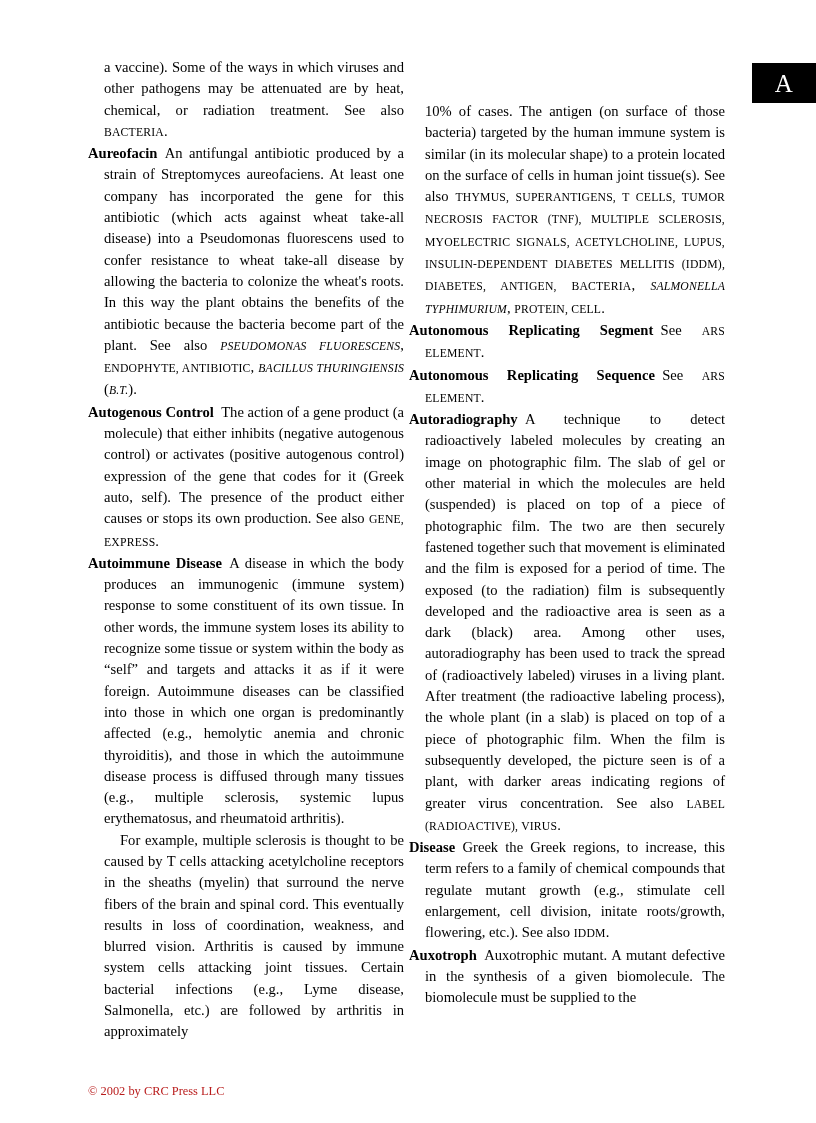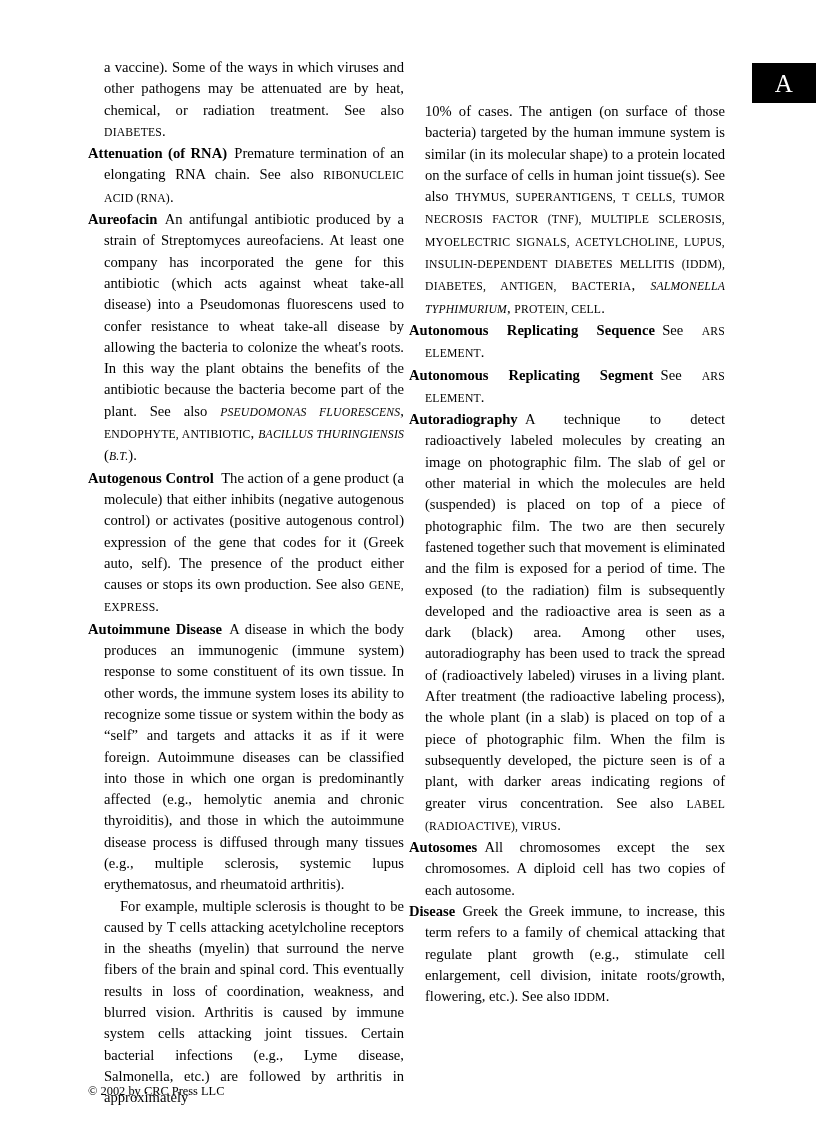--- a/index.html
+++ b/index.html
@@ -88,48 +88,47 @@
   .sc.ital {
     font-style: italic;
   }
 
   #footer {
     position: absolute;
     left: 88px;
     top: 1084px;
     font-size: 12.4px;
     line-height: 14px;
-    color: #000000;
+    color: #b91c1c;
   }
 </style>
 </head>
 <body>
 
 <div id="page">
 
   <div id="thumb-tab">
     <span>A</span>
   </div>
 
   <div id="columns">
     <div class="column left" id="col-left">
-        <p class="entry cont"><span>a vaccine). Some of the ways in which viruses and other pathogens may be attenuated are by heat, chemical, or radiation treatment. See also </span><span class="sc">DIABETES</span><span>.</span></p>
-        <p class="entry"><span class="term">Attenuation (of RNA)</span><span>Premature termination of an elongating RNA chain. See also </span><span class="sc">RIBONUCLEIC ACID (RNA)</span><span>.</span></p>
+        <p class="entry cont"><span>a vaccine). Some of the ways in which viruses and other pathogens may be attenuated are by heat, chemical, or radiation treatment. See also </span><span class="sc">BACTERIA</span><span>.</span></p>
         <p class="entry"><span class="term">Aureofacin</span><span>An antifungal antibiotic produced by a strain of </span><span class="ital">Streptomyces aureofaciens</span><span>. At least one company has incorporated the gene for this antibiotic (which acts against wheat take-all disease) into a </span><span class="ital">Pseudomonas fluorescens</span><span> used to confer resistance to wheat take-all disease by allowing the bacteria to colonize the wheat's roots. In this way the plant obtains the benefits of the antibiotic because the bacteria become part of the plant. See also </span><span class="sc ital">PSEUDOMONAS FLUORESCENS</span><span>, </span><span class="sc">ENDOPHYTE, ANTIBIOTIC</span><span>, </span><span class="sc ital">BACILLUS THURINGIENSIS</span><span> (</span><span class="sc ital">B.T.</span><span>).</span></p>
         <p class="entry"><span class="term">Autogenous Control</span><span>The action of a gene product (a molecule) that either inhibits (negative autogenous control) or activates (positive autogenous control) expression of the gene that codes for it (Greek </span><span class="ital">auto</span><span>, self). The presence of the product either causes or stops its own production. See also </span><span class="sc">GENE, EXPRESS</span><span>.</span></p>
         <p class="entry"><span class="term">Autoimmune Disease</span><span>A disease in which the body produces an immunogenic (immune system) response to some constituent of its own tissue. In other words, the immune system loses its ability to recognize some tissue or system within the body as “self” and targets and attacks it as if it were foreign. Autoimmune diseases can be classified into those in which one organ is predominantly affected (e.g., hemolytic anemia and chronic thyroiditis), and those in which the autoimmune disease process is diffused through many tissues (e.g., multiple sclerosis, systemic lupus erythematosus, and rheumatoid arthritis).</span></p>
         <p class="entry para"><span>For example, multiple sclerosis is thought to be caused by T cells attacking acetylcholine receptors in the sheaths (myelin) that surround the nerve fibers of the brain and spinal cord. This eventually results in loss of coordination, weakness, and blurred vision. Arthritis is caused by immune system cells attacking joint tissues. Certain bacterial infections (e.g., Lyme disease, </span><span class="ital">Salmonella</span><span>, etc.) are followed by arthritis in approximately</span></p>
       </div>
     <div class="column right" id="col-right">
         <p class="entry cont"><span>10% of cases. The antigen (on surface of those bacteria) targeted by the human immune system is similar (in its molecular shape) to a protein located on the surface of cells in human joint tissue(s). See also </span><span class="sc">THYMUS, SUPERANTIGENS, T CELLS, TUMOR NECROSIS FACTOR (TNF), MULTIPLE SCLEROSIS, MYOELECTRIC SIGNALS, ACETYLCHOLINE, LUPUS, INSULIN-DEPENDENT DIABETES MELLITIS (IDDM), DIABETES, ANTIGEN, BACTERIA</span><span>, </span><span class="sc ital">SALMONELLA TYPHIMURIUM</span><span>, </span><span class="sc">PROTEIN, CELL</span><span>.</span></p>
+        <p class="entry"><span class="term">Autonomous Replicating Segment</span><span>See </span><span class="sc">ARS ELEMENT</span><span>.</span></p>
         <p class="entry"><span class="term">Autonomous Replicating Sequence</span><span>See </span><span class="sc">ARS ELEMENT</span><span>.</span></p>
-        <p class="entry"><span class="term">Autonomous Replicating Segment</span><span>See </span><span class="sc">ARS ELEMENT</span><span>.</span></p>
         <p class="entry"><span class="term">Autoradiography</span><span>A technique to detect radioactively labeled molecules by creating an image on photographic film. The slab of gel or other material in which the molecules are held (suspended) is placed on top of a piece of photographic film. The two are then securely fastened together such that movement is eliminated and the film is exposed for a period of time. The exposed (to the radiation) film is subsequently developed and the radioactive area is seen as a dark (black) area. Among other uses, autoradiography has been used to track the spread of (radioactively labeled) viruses in a living plant. After treatment (the radioactive labeling process), the whole plant (in a slab) is placed on top of a piece of photographic film. When the film is subsequently developed, the picture seen is of a plant, with darker areas indicating regions of greater virus concentration. See also </span><span class="sc">LABEL (RADIOACTIVE), VIRUS</span><span>.</span></p>
-        <p class="entry"><span class="term">Autosomes</span><span>All chromosomes except the sex chromosomes. A diploid cell has two copies of each autosome.</span></p>
-        <p class="entry"><span class="term">Disease</span><span>Greek the Greek </span><span class="ital">immune</span><span>, to increase, this term refers to a family of chemical attacking that regulate plant growth (e.g., stimulate cell enlargement, cell division, initate roots/growth, flowering, etc.). See also </span><span class="sc">IDDM</span><span>.</span></p>
+        <p class="entry"><span class="term">Disease</span><span>Greek the Greek </span><span class="ital">regions</span><span>, to increase, this term refers to a family of chemical compounds that regulate mutant growth (e.g., stimulate cell enlargement, cell division, initate roots/growth, flowering, etc.). See also </span><span class="sc">IDDM</span><span>.</span></p>
+        <p class="entry"><span class="term">Auxotroph</span><span>Auxotrophic mutant. A mutant defective in the synthesis of a given biomolecule. The biomolecule must be supplied to the</span></p>
       </div>
   </div>
 
   <div id="footer">
     <span>© 2002 by CRC Press LLC</span>
   </div>
 
 </div>
 
 </body></html>

